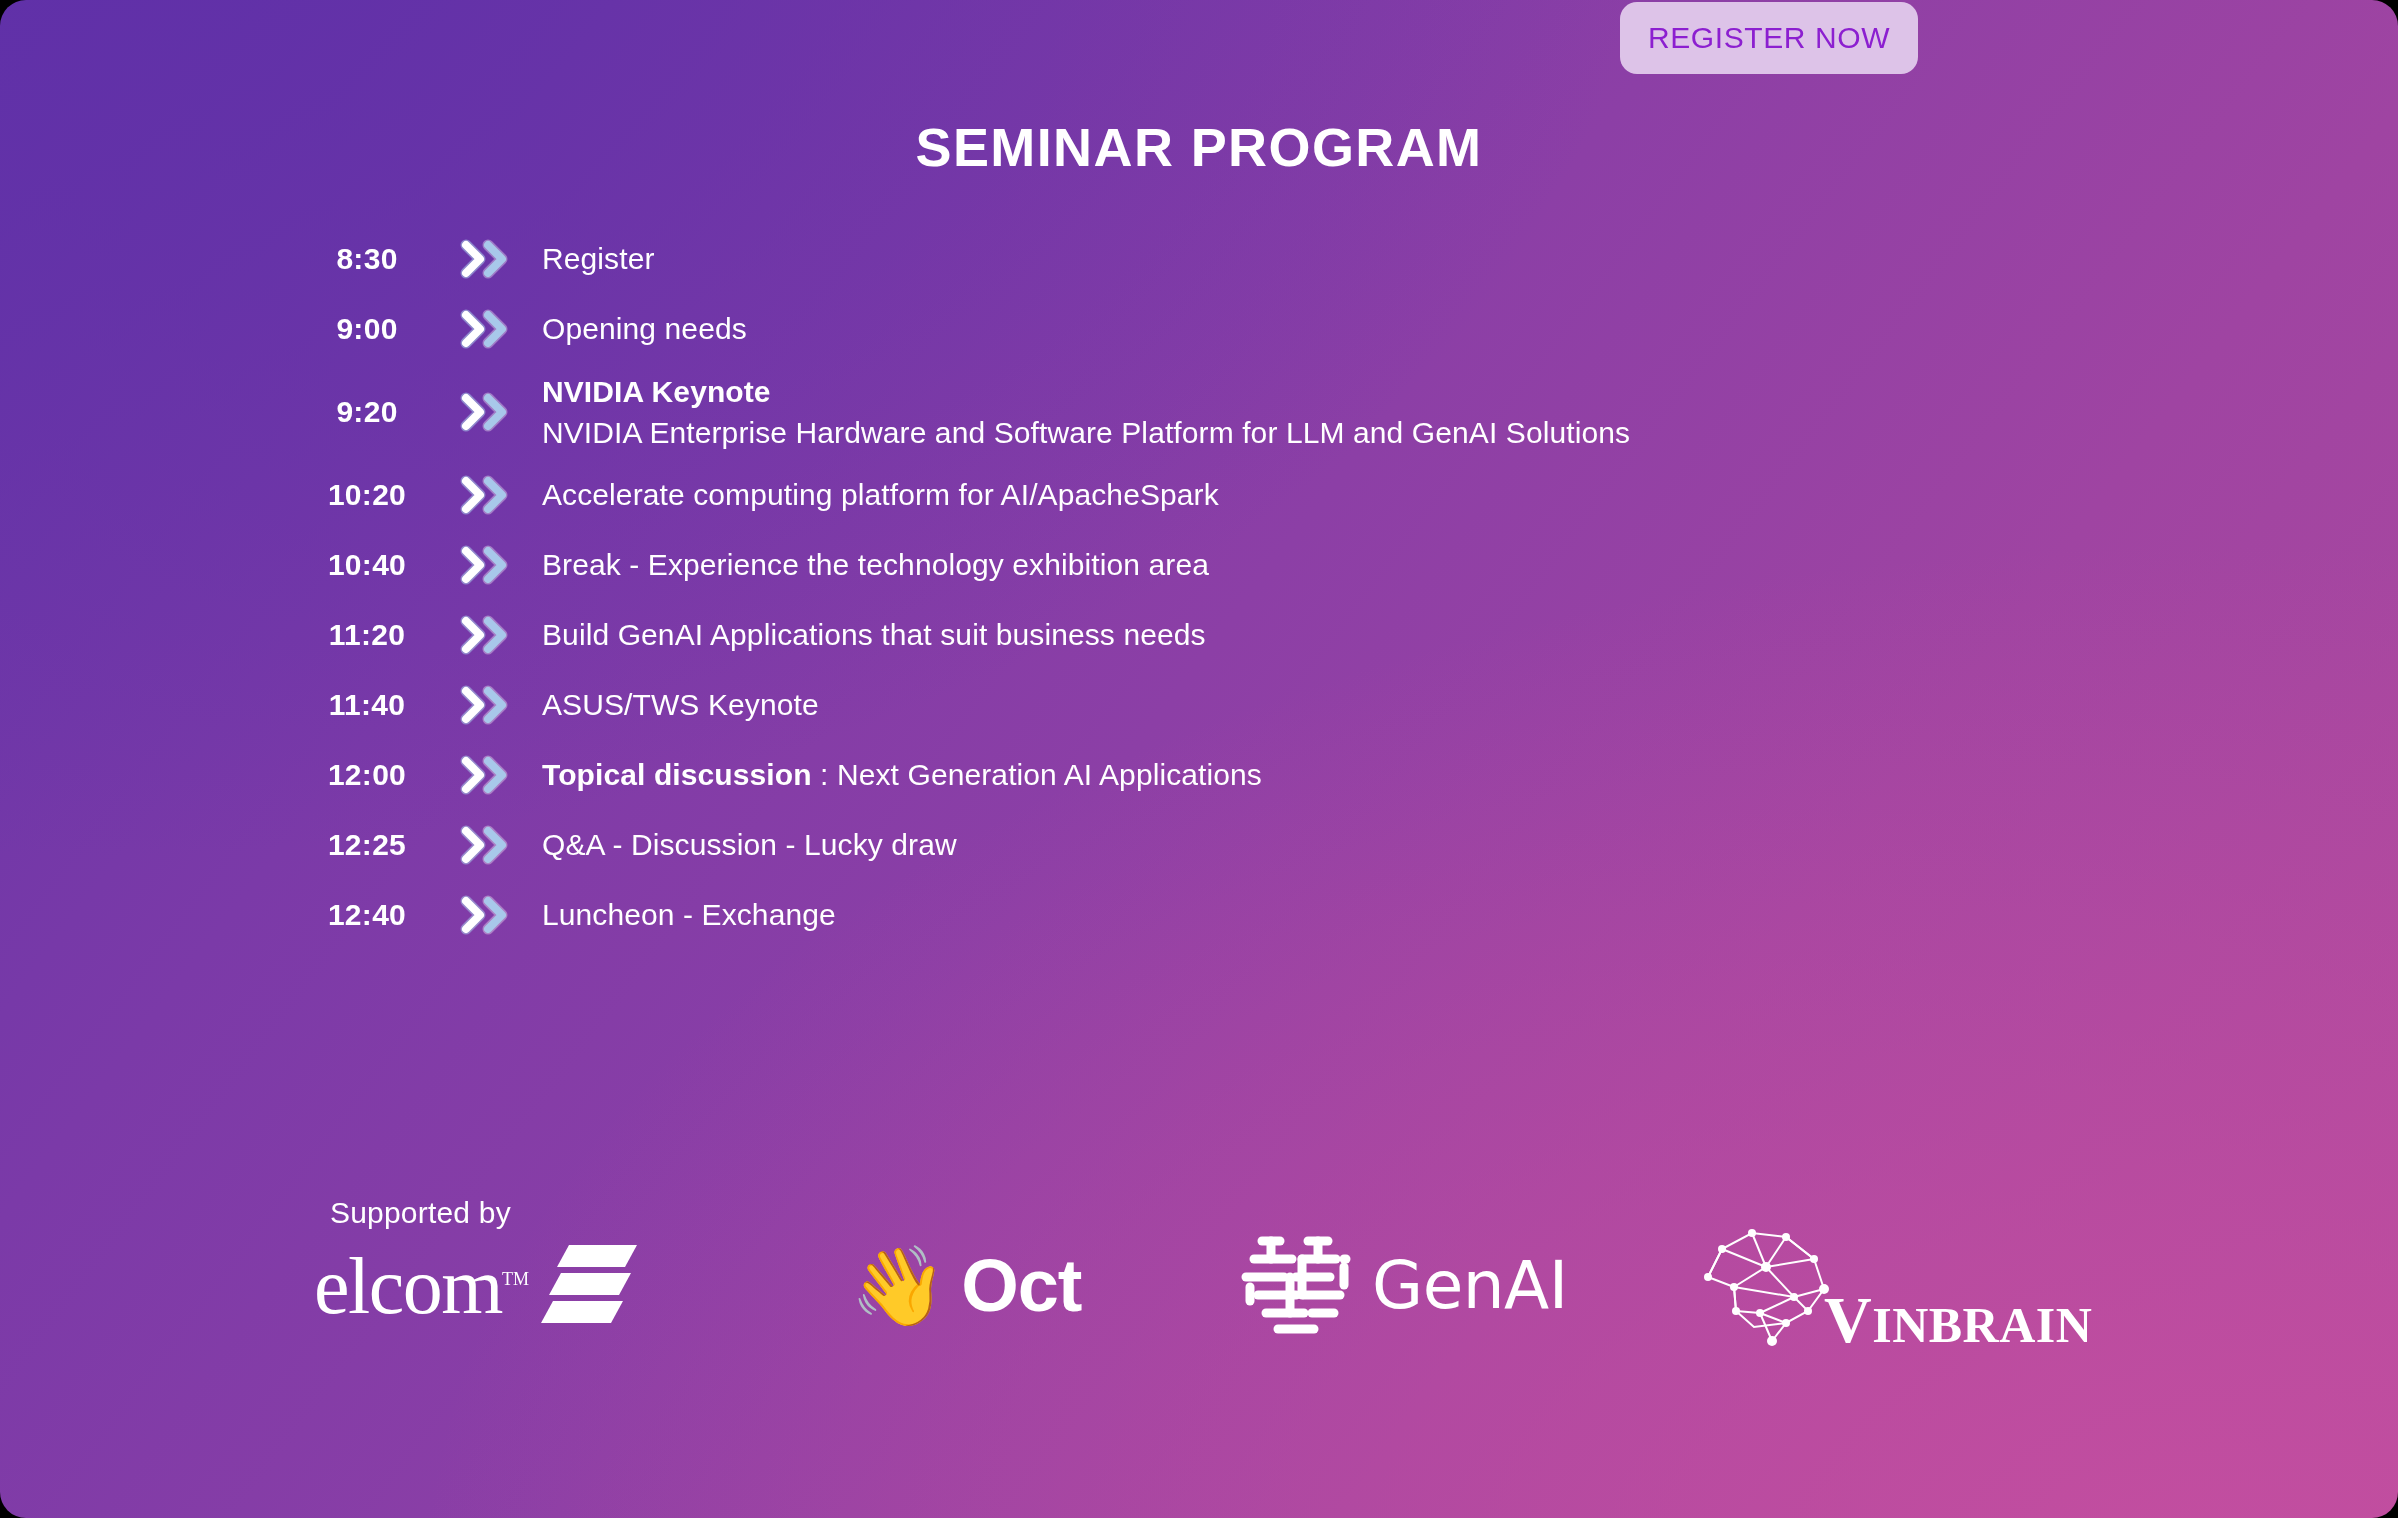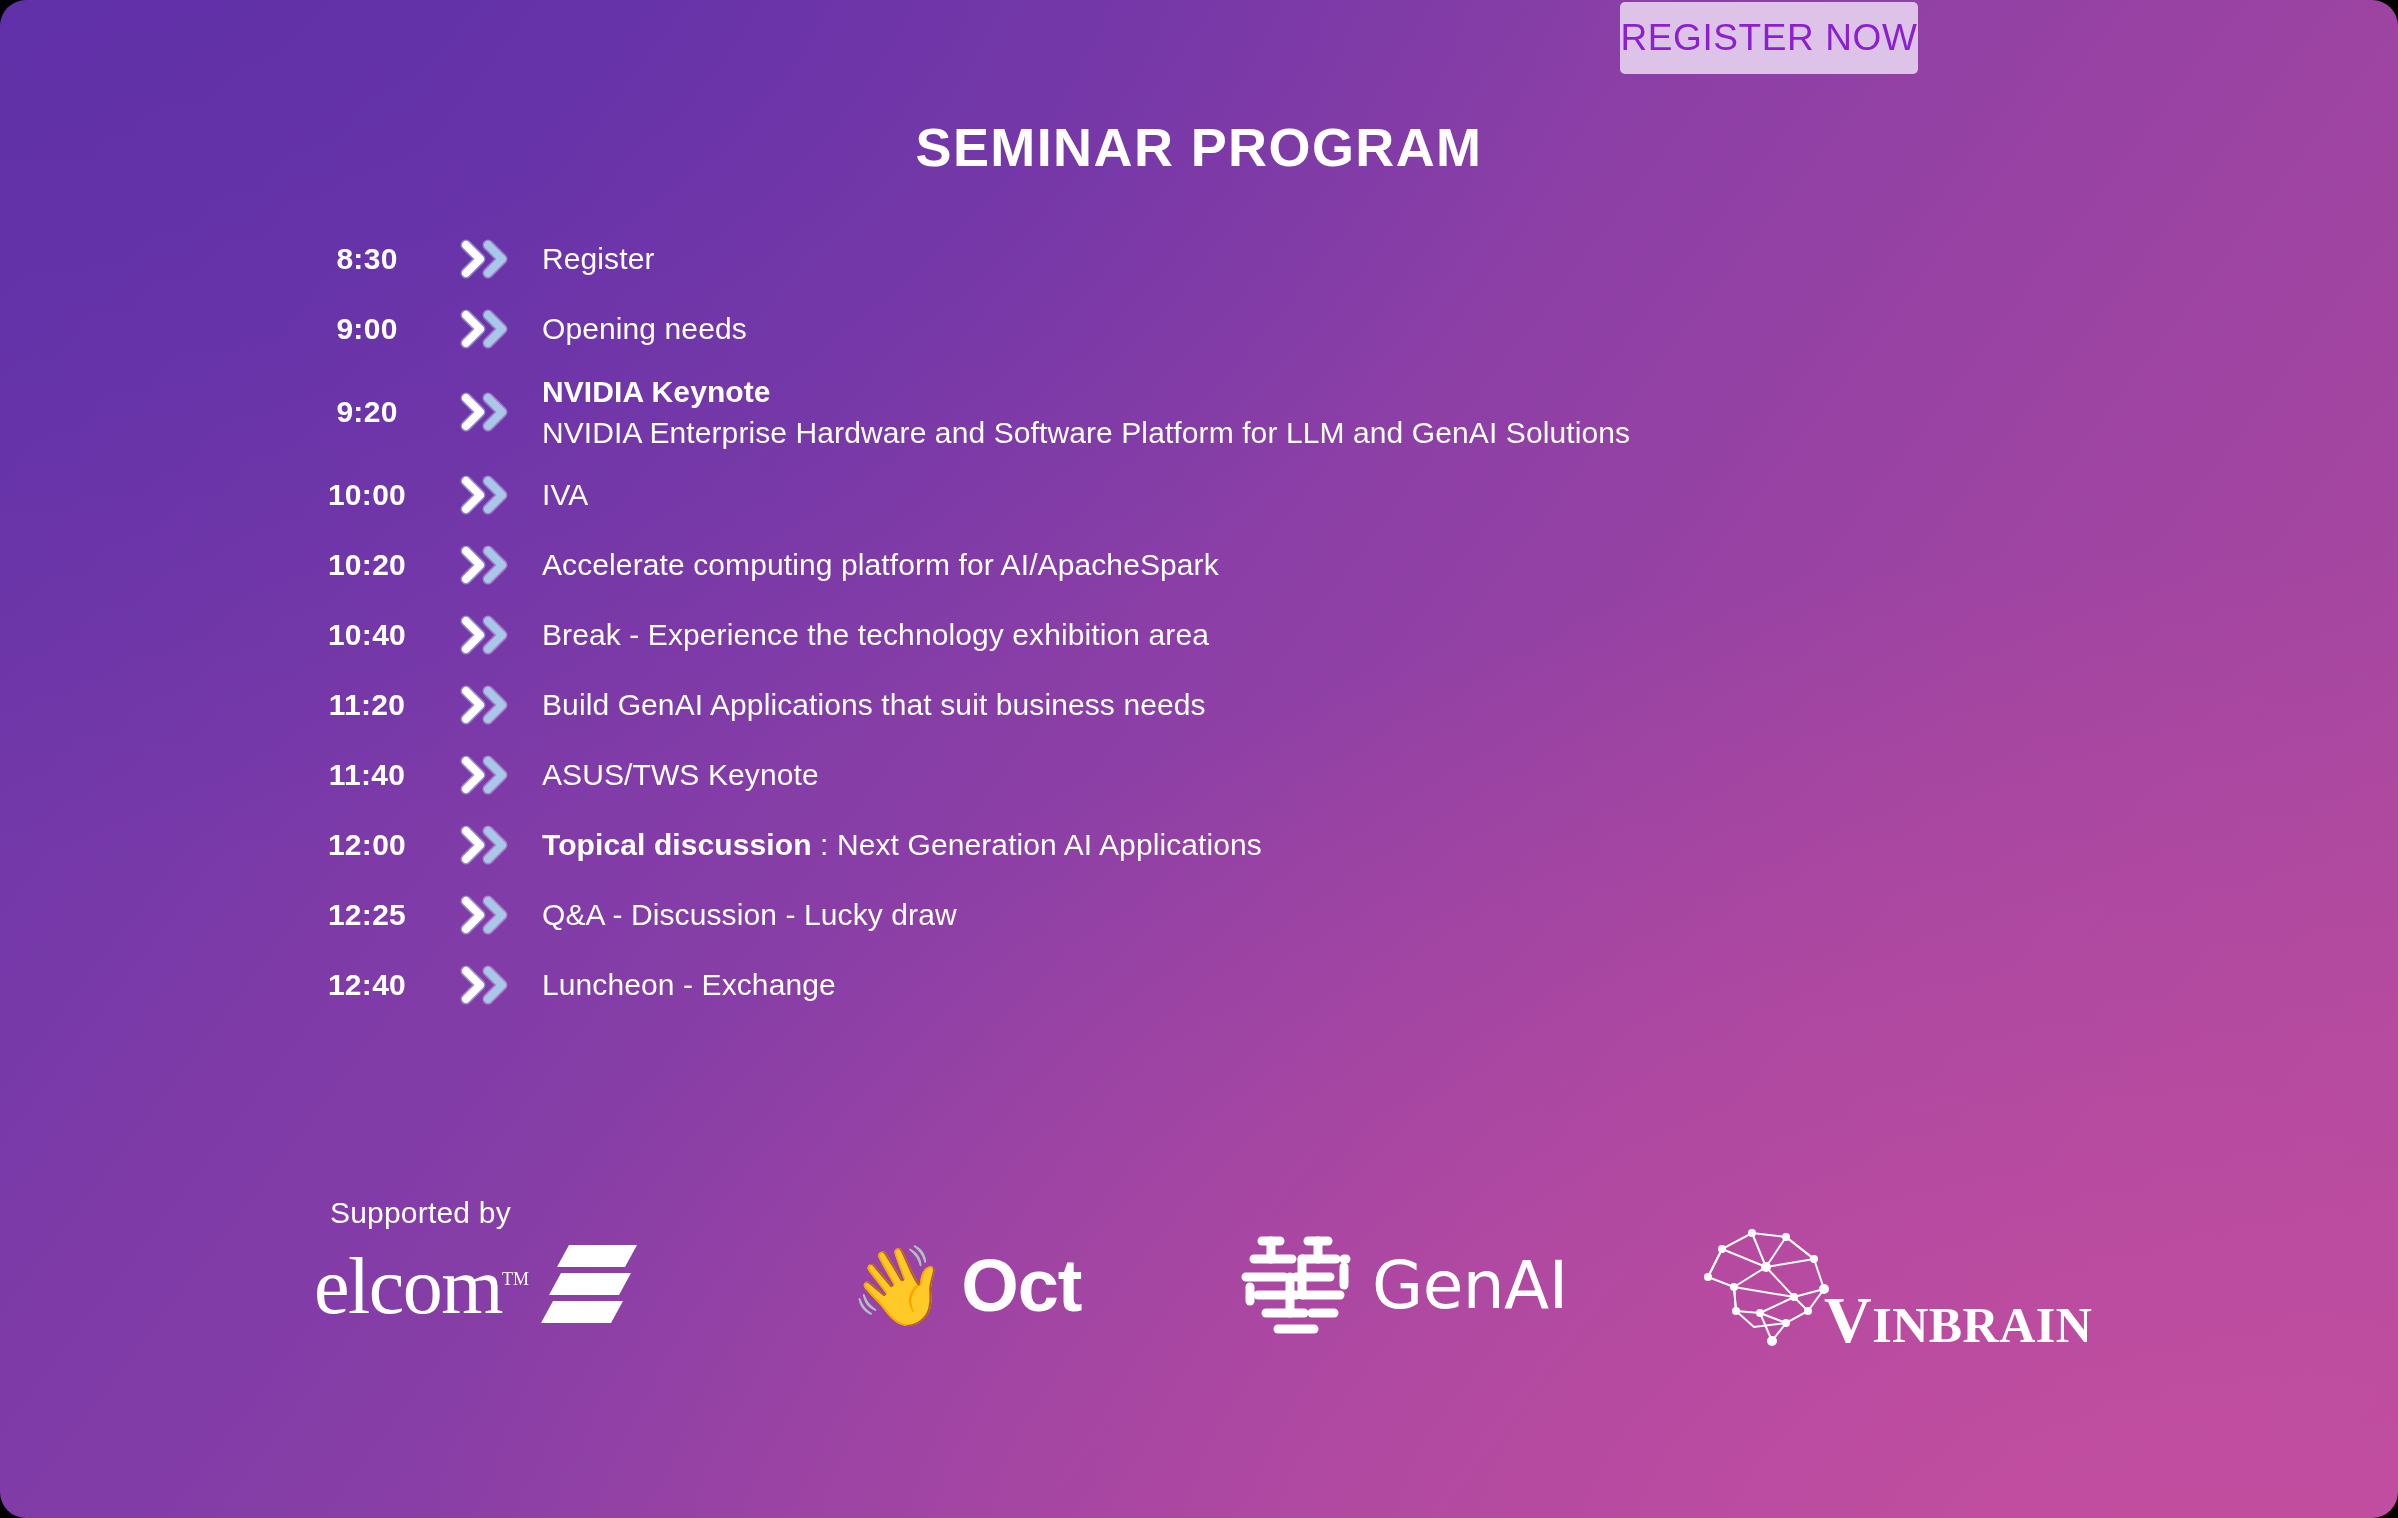--- a/index.html
+++ b/index.html
@@ -30,24 +30,24 @@
 
   
   #register-btn {
     position: absolute;
     left: 1620px;
     top: 2px;
     width: 298px;
     height: 72px;
     background: #ddc3e8;
     border: none;
-    border-radius: 5px;
+    border-radius: 17px;
     color: #8c1fd0;
     font-family: "Liberation Sans", sans-serif;
-    font-size: 37px;
+    font-size: 30px;
     letter-spacing: 0.6px;
     font-weight: 400;
     cursor: pointer;
     display: flex;
     align-items: center;
     justify-content: center;
   }
 
   
   #page-title {
@@ -224,32 +224,20 @@
         <div class="time">9:20</div>
         <div class="chev">
           <svg width="52" height="40" viewBox="0 0 52 40">
             <path d="M6 6 L20 20 L6 34" fill="none" stroke="#a8c8ea" stroke-width="11" stroke-linecap="round" stroke-linejoin="round" opacity="0.55"></path>
             <path d="M6 6 L20 20 L6 34" fill="none" stroke="#ffffff" stroke-width="8" stroke-linecap="round" stroke-linejoin="round"></path>
             <path d="M28 6 L42 20 L28 34" fill="none" stroke="#ffffff" stroke-width="11" stroke-linecap="round" stroke-linejoin="round" opacity="0.35"></path>
             <path d="M28 6 L42 20 L28 34" fill="none" stroke="#a8c8ea" stroke-width="8" stroke-linecap="round" stroke-linejoin="round"></path>
           </svg>
         </div>
         <div class="desc"><span class="b">NVIDIA Keynote</span><span class="sub">NVIDIA Enterprise Hardware and Software Platform for LLM and GenAI Solutions</span></div>
-      </div>
-      <div class="row">
-        <div class="time">10:00</div>
-        <div class="chev">
-          <svg width="52" height="40" viewBox="0 0 52 40">
-            <path d="M6 6 L20 20 L6 34" fill="none" stroke="#a8c8ea" stroke-width="11" stroke-linecap="round" stroke-linejoin="round" opacity="0.55"></path>
-            <path d="M6 6 L20 20 L6 34" fill="none" stroke="#ffffff" stroke-width="8" stroke-linecap="round" stroke-linejoin="round"></path>
-            <path d="M28 6 L42 20 L28 34" fill="none" stroke="#ffffff" stroke-width="11" stroke-linecap="round" stroke-linejoin="round" opacity="0.35"></path>
-            <path d="M28 6 L42 20 L28 34" fill="none" stroke="#a8c8ea" stroke-width="8" stroke-linecap="round" stroke-linejoin="round"></path>
-          </svg>
-        </div>
-        <div class="desc"><span>IVA</span></div>
       </div>
       <div class="row">
         <div class="time">10:20</div>
         <div class="chev">
           <svg width="52" height="40" viewBox="0 0 52 40">
             <path d="M6 6 L20 20 L6 34" fill="none" stroke="#a8c8ea" stroke-width="11" stroke-linecap="round" stroke-linejoin="round" opacity="0.55"></path>
             <path d="M6 6 L20 20 L6 34" fill="none" stroke="#ffffff" stroke-width="8" stroke-linecap="round" stroke-linejoin="round"></path>
             <path d="M28 6 L42 20 L28 34" fill="none" stroke="#ffffff" stroke-width="11" stroke-linecap="round" stroke-linejoin="round" opacity="0.35"></path>
             <path d="M28 6 L42 20 L28 34" fill="none" stroke="#a8c8ea" stroke-width="8" stroke-linecap="round" stroke-linejoin="round"></path>
           </svg>

